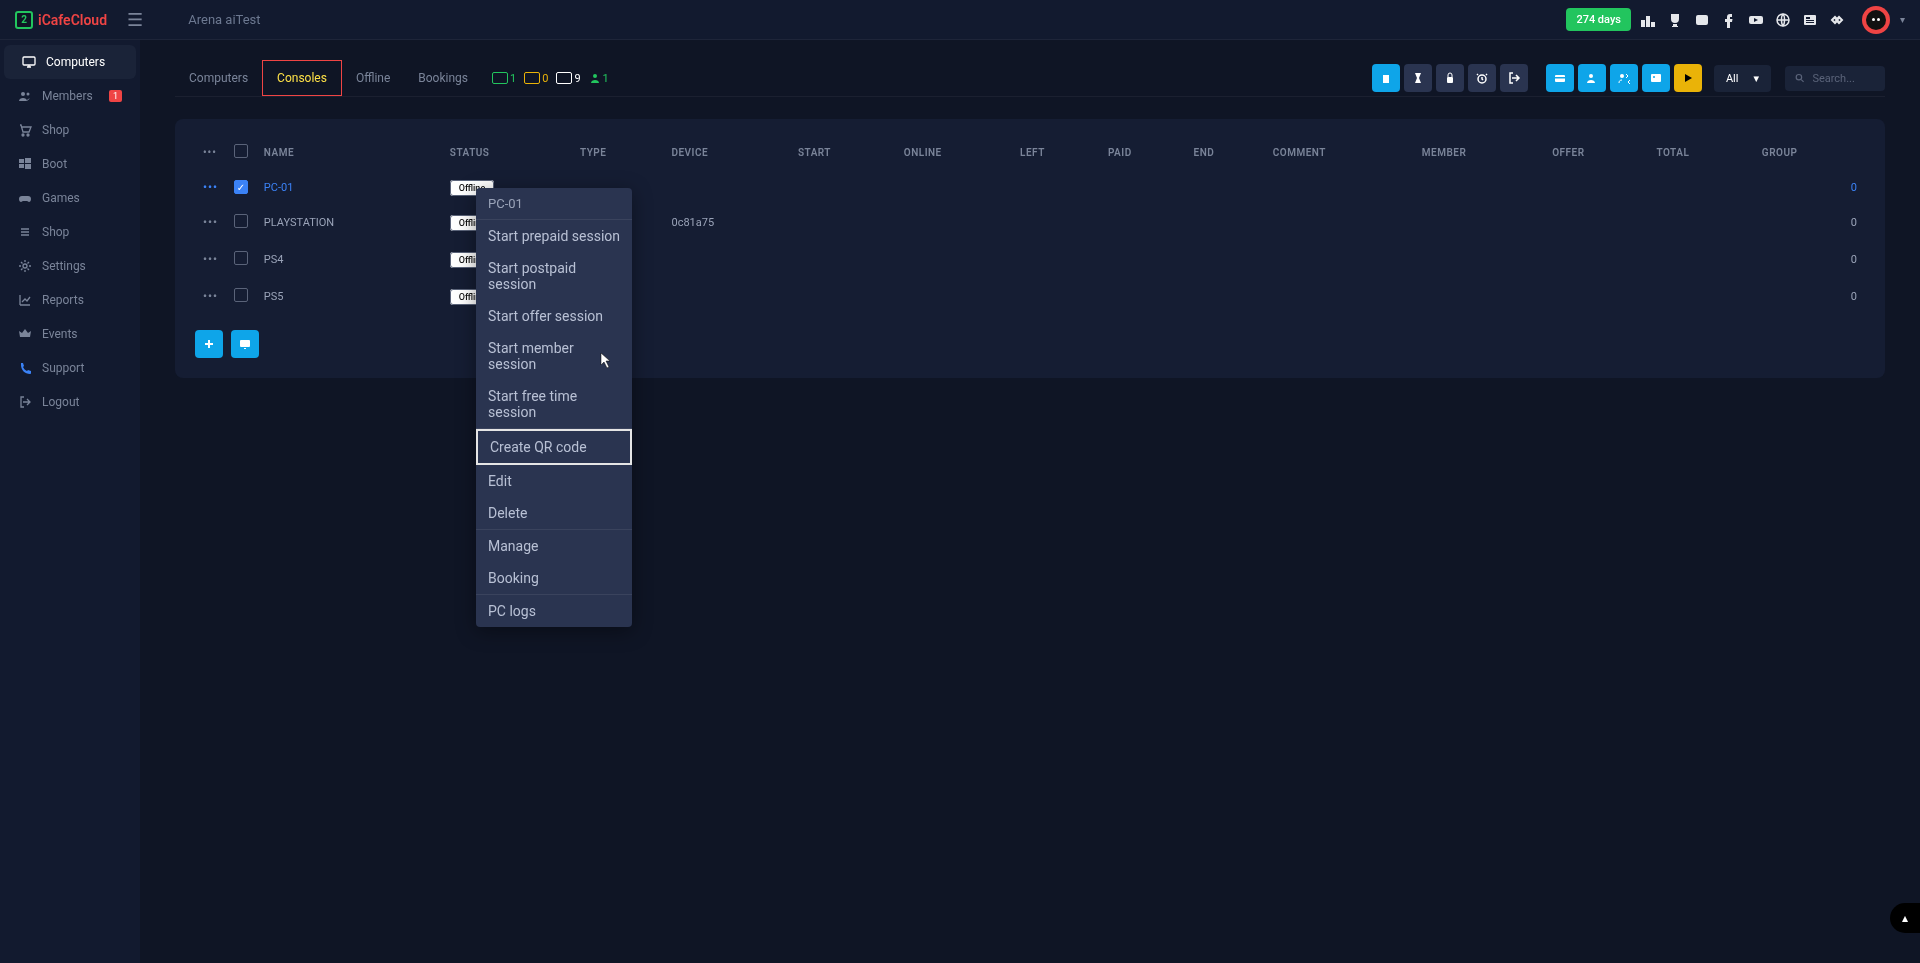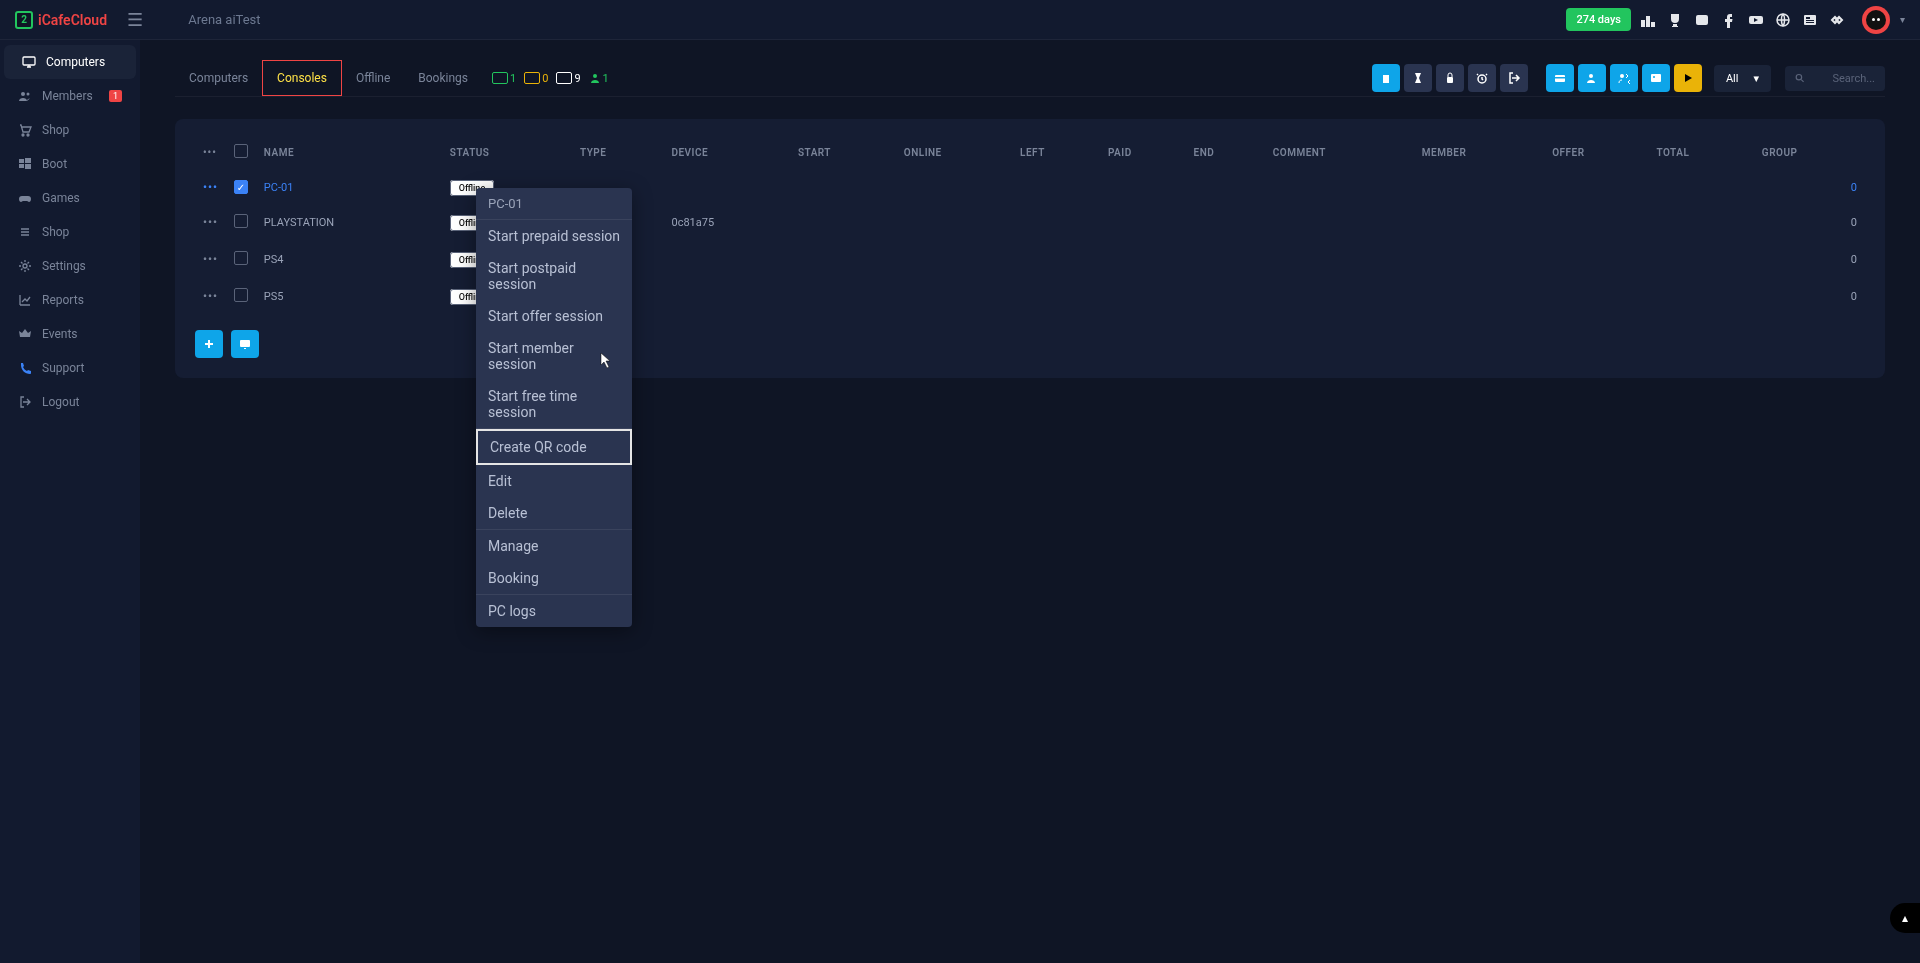--- a/index.html
+++ b/index.html
@@ -43,21 +43,21 @@
 .status-group { display: flex; gap: 8px; margin-left: 10px; align-items: center; }
 .status-chip { display: flex; align-items: center; gap: 2px; font-size: 11px; }
 .status-chip .m-ico { width: 16px; height: 12px; border: 1.5px solid currentColor; border-radius: 2px; }
 .toolbar-right { margin-left: auto; display: flex; align-items: center; gap: 4px; }
 .btn-square { width: 28px; height: 28px; border-radius: 4px; display: flex; align-items: center; justify-content: center; cursor: pointer; color: #fff; }
 .btn-blue { background: #0ea5e9; }
 .btn-dark { background: #2a3450; }
 .btn-yellow { background: #eab308; color: #000; }
 .select-all { background: #1a2338; color: #fff; padding: 7px 12px; border-radius: 4px; font-size: 11px; display: flex; align-items: center; gap: 15px; margin-left: 8px; }
 .search-box { background: #1a2338; border-radius: 4px; padding: 6px 10px; display: flex; align-items: center; gap: 8px; margin-left: 10px; width: 100px; }
-.search-box input { background: transparent; border: none; outline: none; color: #fff; font-size: 11px; width: 100%; text-align: right; }
+.search-box input { background: transparent; border: none; outline: none; color: #fff; font-size: 11px; width: 100%; }
 .search-box input::placeholder { color: #5a6379; }
 
 .table-panel { background: #151d33; border-radius: 8px; margin-top: 22px; padding: 15px 20px 20px; }
 .data-table { width: 100%; border-collapse: collapse; }
 .data-table th { text-align: left; font-size: 10px; font-weight: 600; color: #7a8499; text-transform: uppercase; padding: 10px 8px; letter-spacing: 0.5px; }
 .data-table td { padding: 10px 8px; font-size: 11px; color: #9aa3b8; }
 .data-table tr.selected td { color: #3b82f6; }
 .data-table tr.selected .row-name { color: #3b82f6; }
 .checkbox { width: 14px; height: 14px; border: 1.5px solid #5a6379; border-radius: 2px; display: inline-flex; align-items: center; justify-content: center; cursor: pointer; }
 .checkbox.checked { background: #3b82f6; border-color: #3b82f6; color: #fff; font-size: 10px; }

